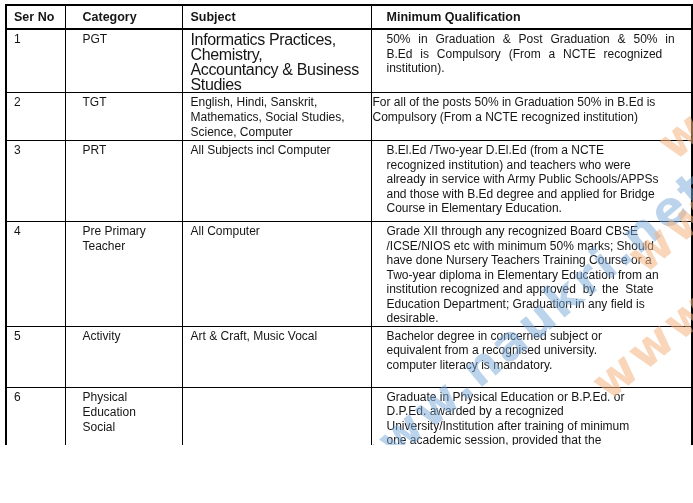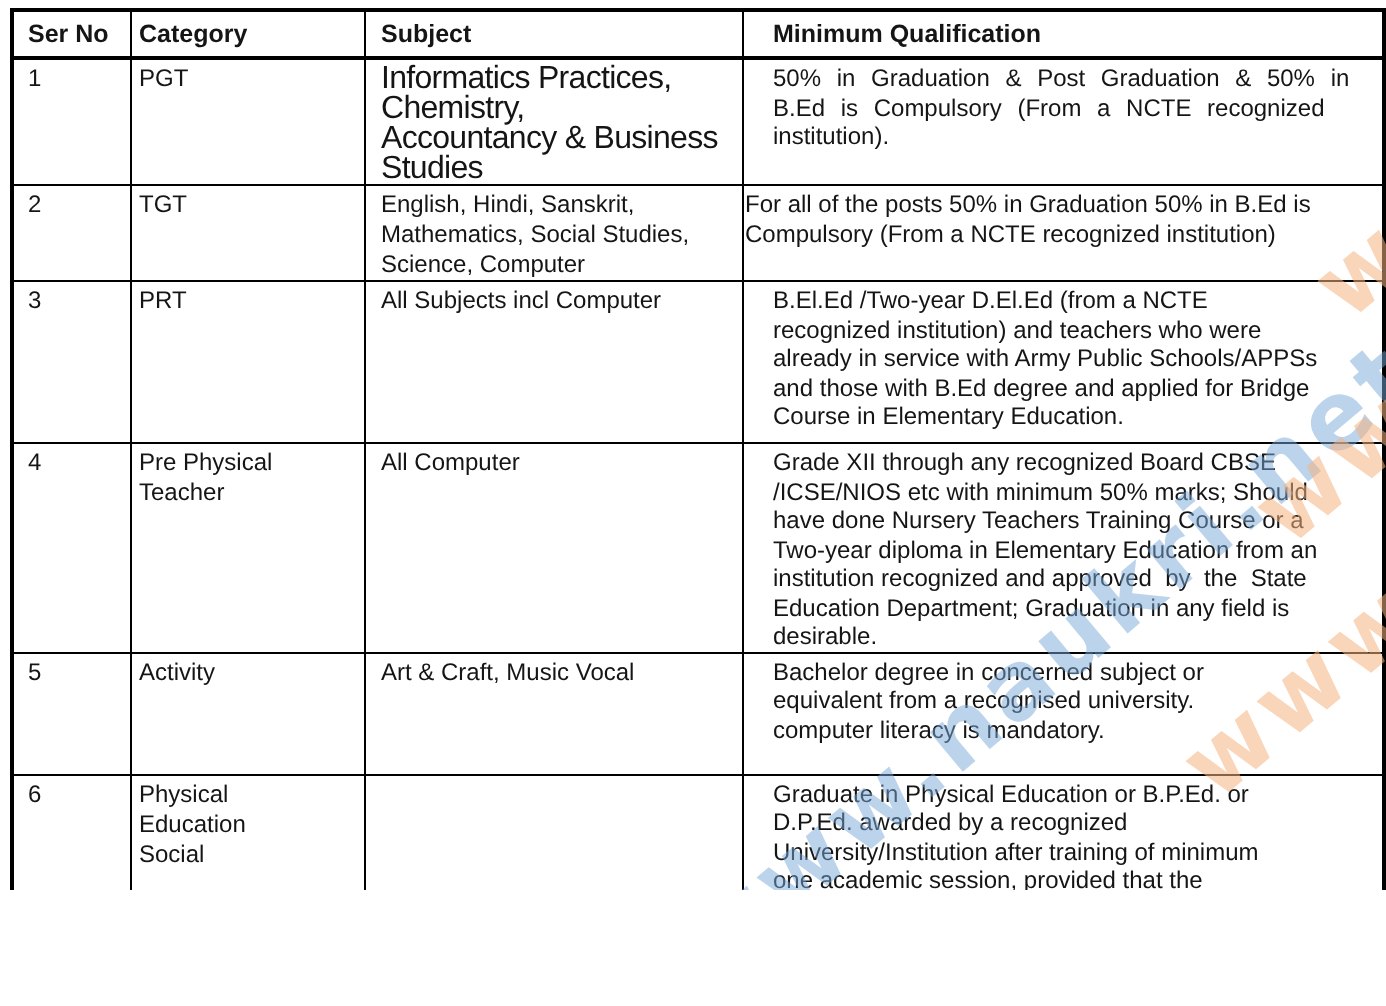--- a/index.html
+++ b/index.html
@@ -47,21 +47,21 @@
     font-weight: bold;
     font-size: 12.5px;
     line-height: 16px;
     padding-top: 3px;
     border-bottom: 2px solid #000;
     white-space: nowrap;
   }
   thead tr { height: 24px; }
 
   th:nth-child(1), td:nth-child(1) { padding-left: 7px; }
-  th:nth-child(2), td:nth-child(2) { padding-left: 4px; }
+  th:nth-child(2), td:nth-child(2) { padding-left: 17px; }
   th:nth-child(3), td:nth-child(3) { padding-left: 8px; padding-right: 2px; }
   th:nth-child(4), td:nth-child(4) { padding-left: 15px; padding-right: 3px; }
   td:nth-child(4) { line-height: 14.5px; }
 
   tbody tr:nth-child(1) { height: 49px; }
   tbody tr:nth-child(2) { height: 45px; }
   tbody tr:nth-child(3) { height: 81px; }
   tbody tr:nth-child(4) { height: 103px; }
   tbody tr:nth-child(5) { height: 61px; }
   tbody tr:nth-child(6) { height: 130px; }
@@ -136,21 +136,21 @@
         <td>PRT</td>
         <td>All Subjects incl Computer</td>
         <td>B.El.Ed /Two-year D.El.Ed (from a NCTE
 recognized institution) and teachers who were
 already in service with Army Public Schools/APPSs
 and those with B.Ed degree and applied for Bridge
 Course in Elementary Education.</td>
       </tr>
       <tr>
         <td>4</td>
-        <td>Pre Physical
+        <td>Pre Primary
 Teacher</td>
         <td>All Computer</td>
         <td>Grade XII through any recognized Board CBSE
 /ICSE/NIOS etc with minimum 50% marks; Should
 have done Nursery Teachers Training Course or a
 Two-year diploma in Elementary Education from an
 institution recognized and approved  by  the  State
 Education Department; Graduation in any field is
 desirable.</td>
       </tr>

